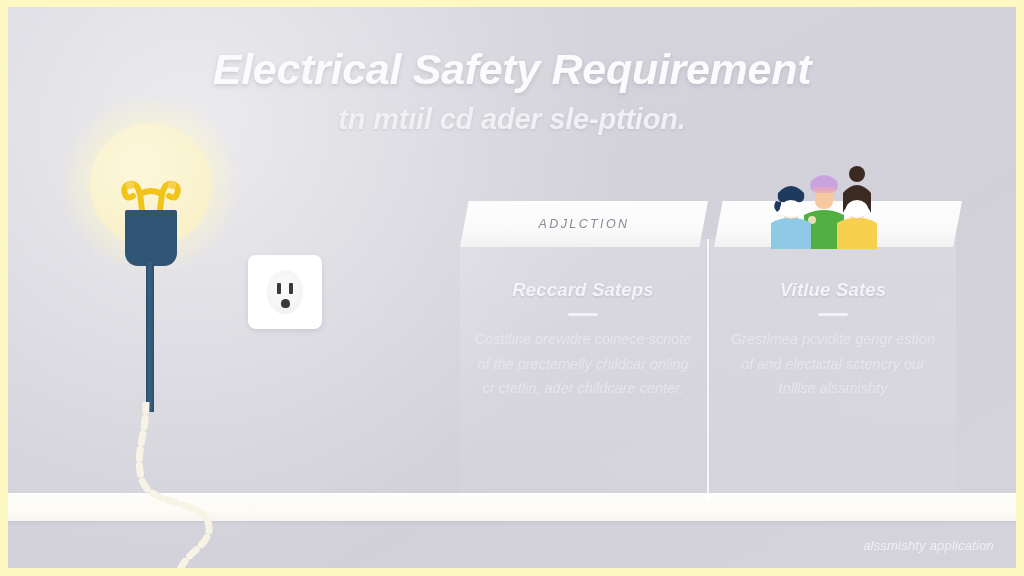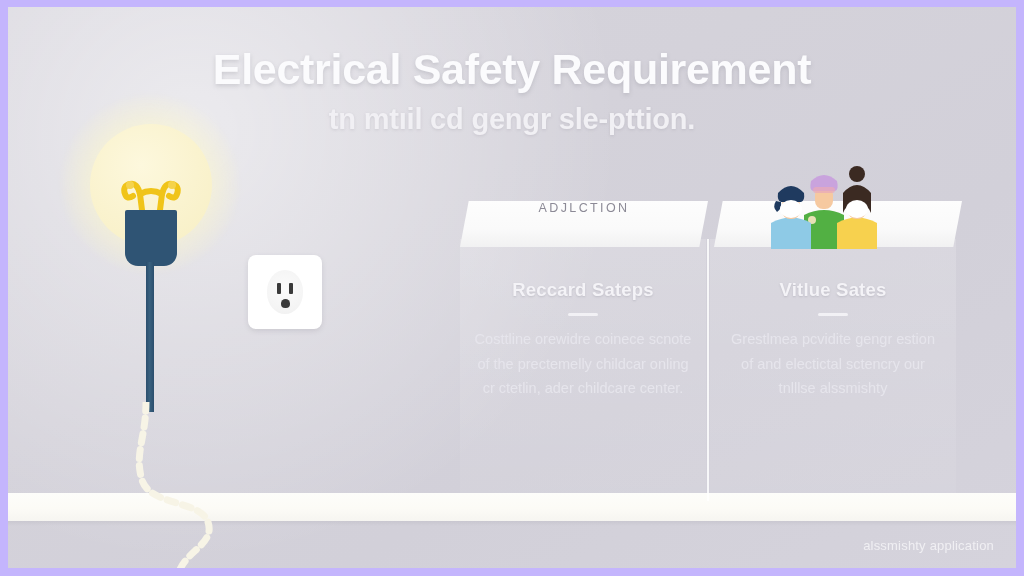--- a/index.html
+++ b/index.html
@@ -3,22 +3,23 @@
 <meta charset="utf-8">
 <style>
   html,body{margin:0;padding:0;}
   body{
     width:1024px;height:576px;overflow:hidden;
     font-family:"Liberation Sans", sans-serif;
     background:#ffffff;
   }
   #stage{
     position:relative;width:1024px;height:576px;
-    background:#c4b5fd;
+    background:#fef9c3;
     box-sizing:border-box;
+    font-style:italic;
   }
   
   #canvas{
     position:absolute;left:8px;top:7px;right:8px;bottom:8px;
     background:
       radial-gradient(circle at 18% 22%, rgba(255,255,255,0.55) 0%, rgba(255,255,255,0) 46%),
       linear-gradient(150deg,#d6d4dc 0%,#d4d2da 38%,#d2d0d9 66%,#d5d3dc 100%);
     overflow:hidden;
   }
 
@@ -85,21 +86,21 @@
     position:absolute;left:0;top:0;right:0;bottom:0;
     background:linear-gradient(180deg,rgba(255,255,255,.16),rgba(255,255,255,.05));
   }
   .card.left{left:452px;width:246px;}
   .card.right{left:702px;width:246px;}
 
   .banner{
     position:absolute;top:194px;height:46px;
     background:linear-gradient(180deg,#fdfdfd 0%,#fafafa 60%,#f1f1f2 100%);
     box-shadow:0 3px 6px rgba(140,138,150,.22);
-    display:flex;justify-content:center;
+    display:flex;align-items:center;justify-content:center;
   }
   .banner.left{left:452px;width:248px;
     clip-path:polygon(3.5% 0%,100% 0%,96.5% 100%,0% 100%);}
   .banner.right{left:706px;width:248px;
     clip-path:polygon(3.5% 0%,100% 0%,96.5% 100%,0% 100%);}
   .banner-label{
     font-size:12.5px;letter-spacing:2.4px;color:#8c8a96;font-weight:400;
     text-transform:uppercase;
   }
 
@@ -171,21 +172,21 @@
 
     <div class="outlet">
       <div class="outlet-face">
         <div class="slot l"></div>
         <div class="slot r"></div>
         <div class="ground"></div>
       </div>
     </div>
 
     <div class="title">Electrical Safety Requirement</div>
-    <div class="subtitle">tn mtıil cd gengr sle-pttion.</div>
+    <div class="subtitle">tn mtıil cd ader sle-pttion.</div>
 
     <div class="divider"></div>
 
     <div class="card right">
       <div class="panel"></div>
       <div class="card-title">Vitlue Sates</div>
       <div class="title-rule"></div>
       <div class="card-body">Grestlmea pcvidite gengr estion of and electictal sctencry our tnlllse alssmishty</div>
     </div>
 

